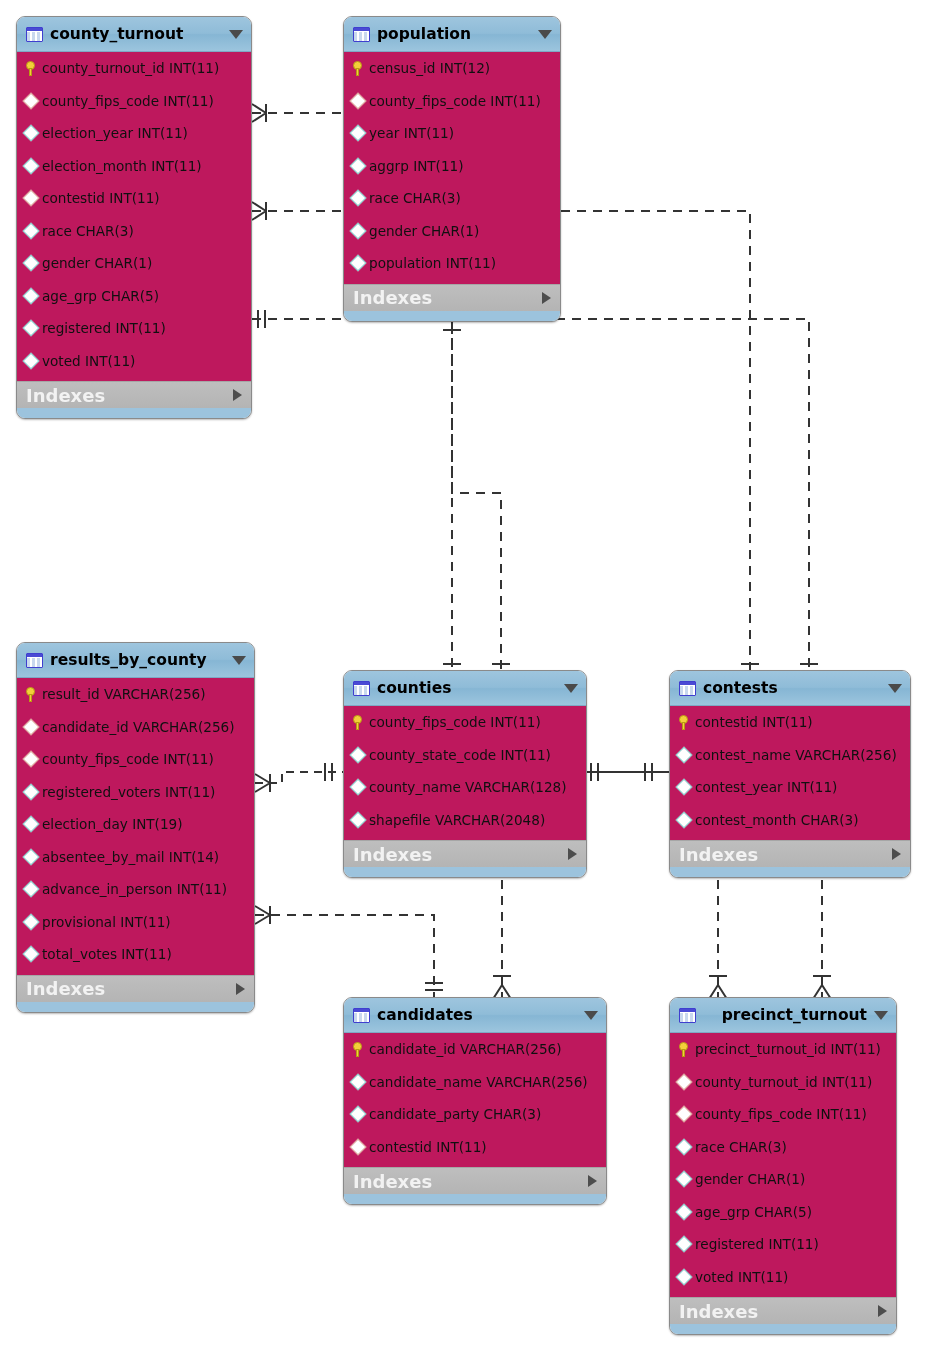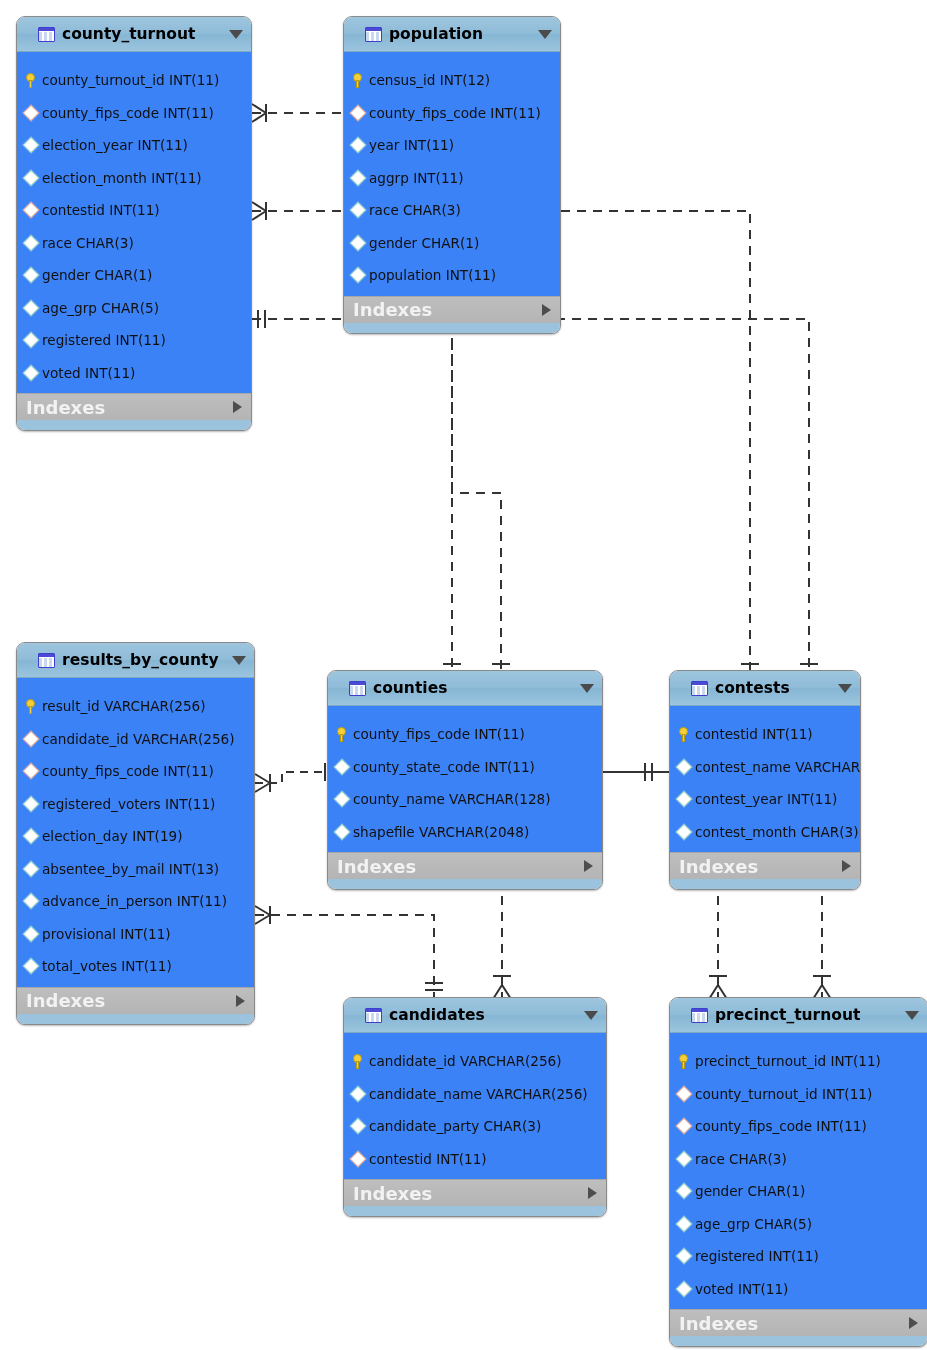--- a/index.html
+++ b/index.html
@@ -19,21 +19,21 @@
     border-radius:9px;
     background:#ffffff;
     box-shadow:0 1px 2px rgba(0,0,0,.28);
     overflow:hidden;
     z-index:5;
   }
   .tbl-hdr{
     height:35px;
     box-sizing:border-box;
     display:flex;align-items:center;
-    padding:0 8px 0 21px;
+    padding:0 8px 0 9px;
     background:linear-gradient(to bottom,#9ec5de 0%,#8fbcd8 48%,#86b6d4 52%,#9cc5de 100%);
     border-bottom:1px solid #7fa8c4;
     gap:7px;
   }
   .tbl-icon{
     width:15px;height:13px;flex:0 0 auto;position:relative;
     border:1px solid #3f3fcf;
     background:#ffffff;border-radius:1px;
   }
   .tbl-icon::before{
@@ -46,21 +46,21 @@
   .tbl-title{
     flex:1 1 auto;
     font-weight:bold;font-size:15.5px;color:#000000;
     letter-spacing:0px;white-space:nowrap;
   }
   .caret{
     width:0;height:0;flex:0 0 auto;
     border-left:7px solid transparent;border-right:7px solid transparent;
     border-top:9px solid #4a4a4a;
   }
-  .cols{background:#3b82f6;padding:12px 0 4px 0;}
+  .cols{background:#be185d;padding:0 0 4px 0;}
   .col{
     display:flex;align-items:center;gap:5px;
     height:32.5px;padding:0 6px 0 8px;
     font-size:13.6px;color:#101010;white-space:nowrap;
   }
   
   .ic-pk{
     width:12px;height:15px;flex:0 0 auto;position:relative;
   }
   .ic-pk::before{
@@ -294,42 +294,42 @@
           <div class="col">
             <span class="ic-d"></span>
             <span>registered_voters INT(11)</span>
           </div>
           <div class="col">
             <span class="ic-d"></span>
             <span>election_day INT(19)</span>
           </div>
           <div class="col">
             <span class="ic-d"></span>
-            <span>absentee_by_mail INT(13)</span>
+            <span>absentee_by_mail INT(14)</span>
           </div>
           <div class="col">
             <span class="ic-d"></span>
             <span>advance_in_person INT(11)</span>
           </div>
           <div class="col">
             <span class="ic-d"></span>
             <span>provisional INT(11)</span>
           </div>
           <div class="col">
             <span class="ic-d"></span>
             <span>total_votes INT(11)</span>
           </div>
         </div>
         <div class="tbl-ftr">
           <span class="ftr-label">Indexes</span>
           <span class="ftr-arrow"></span>
         </div>
         <div class="tbl-foot-strip"></div>
       </div>
-      <div class="tbl" style="left: 327px; top: 670px; width: 276px;">
+      <div class="tbl" style="left: 343px; top: 670px; width: 244px;">
         <div class="tbl-hdr">
           <span class="tbl-icon"></span>
           <span class="tbl-title">counties</span>
           <span class="caret"></span>
         </div>
         <div class="cols">
           <div class="col">
             <span class="ic-pk"></span>
             <span>county_fips_code INT(11)</span>
           </div>
@@ -345,21 +345,21 @@
             <span class="ic-d"></span>
             <span>shapefile VARCHAR(2048)</span>
           </div>
         </div>
         <div class="tbl-ftr">
           <span class="ftr-label">Indexes</span>
           <span class="ftr-arrow"></span>
         </div>
         <div class="tbl-foot-strip"></div>
       </div>
-      <div class="tbl" style="left: 669px; top: 670px; width: 192px;">
+      <div class="tbl" style="left: 669px; top: 670px; width: 242px;">
         <div class="tbl-hdr">
           <span class="tbl-icon"></span>
           <span class="tbl-title">contests</span>
           <span class="caret"></span>
         </div>
         <div class="cols">
           <div class="col">
             <span class="ic-pk"></span>
             <span>contestid INT(11)</span>
           </div>
@@ -405,21 +405,21 @@
             <span class="ic-d fk"></span>
             <span>contestid INT(11)</span>
           </div>
         </div>
         <div class="tbl-ftr">
           <span class="ftr-label">Indexes</span>
           <span class="ftr-arrow"></span>
         </div>
         <div class="tbl-foot-strip"></div>
       </div>
-      <div class="tbl" style="left: 669px; top: 997px; width: 259px;">
+      <div class="tbl" style="left: 669px; top: 997px; width: 228px; text-align: right;">
         <div class="tbl-hdr">
           <span class="tbl-icon"></span>
           <span class="tbl-title">precinct_turnout</span>
           <span class="caret"></span>
         </div>
         <div class="cols">
           <div class="col">
             <span class="ic-pk"></span>
             <span>precinct_turnout_id INT(11)</span>
           </div>

